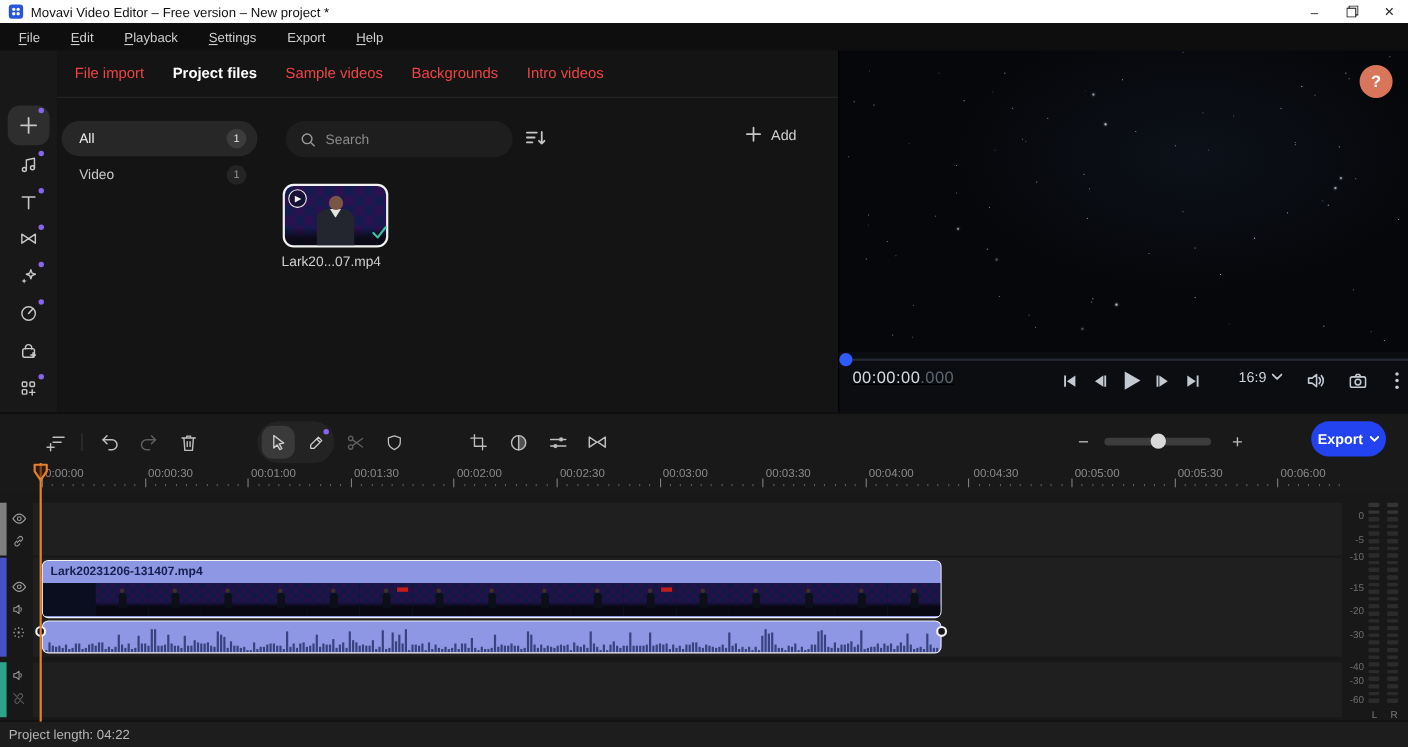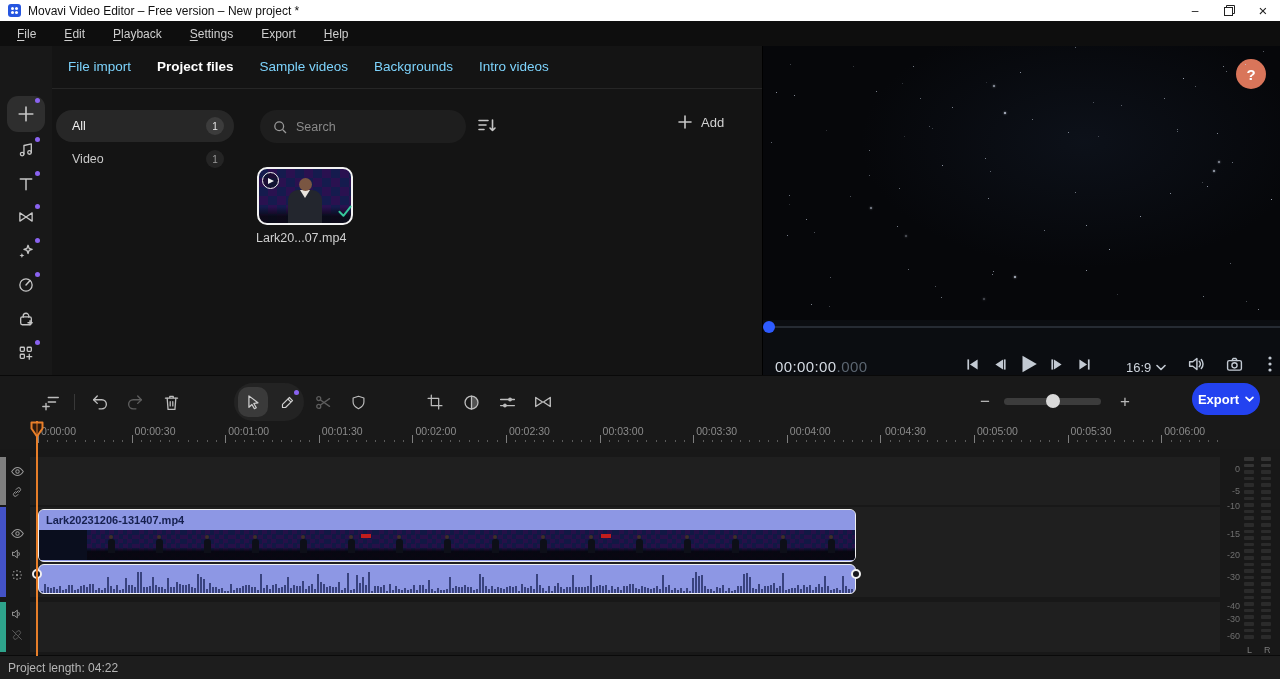--- a/index.html
+++ b/index.html
@@ -26,21 +26,21 @@
   
   #sidebar { left:0; top:0; width:52px; height:329px; background:#181818; }
   .side-item { position:absolute; left:7px; width:38px; height:30px; display:flex; align-items:center; justify-content:center; color:#c6c6c6; }
   .side-item.selected { background:#2e2e2e; border-radius:11px; height:36px; }
   .side-item .dot { position:absolute; right:5px; top:2px; width:5px; height:5px; border-radius:50%; background:#8a63f0; }
   .side-item svg { stroke:#c6c6c6; fill:none; stroke-width:1.6; stroke-linecap:round; stroke-linejoin:round; }
 
   
   #media { left:52px; top:0; width:710px; height:329px; background:#141414; }
   #tabs { position:absolute; left:16px; top:13px; display:flex; gap:26px; }
-  .tab { font-size:13.5px; color:#7dd3fc; padding-bottom:10px; }
+  .tab { font-size:13.5px; color:#ef4444; padding-bottom:10px; }
   .tab.active { color:#ffffff; font-weight:bold; }
   #tabs-divider { position:absolute; left:0; top:42px; width:710px; height:1px; background:#262626; }
   #filter-all { position:absolute; left:4px; top:64px; width:178px; height:32px; background:#272727; border-radius:16px; display:flex; align-items:center; padding:0 10px 0 16px; }
   #filter-all .flabel { color:#f0f0f0; font-size:12.5px; flex:1; }
   .count-badge { width:18px; height:18px; border-radius:50%; background:#3c3c3c; color:#e6e6e6; font-size:10px; display:flex; align-items:center; justify-content:center; }
   #filter-video { position:absolute; left:4px; top:102px; width:178px; height:22px; display:flex; align-items:center; padding:0 10px 0 16px; }
   #filter-video .flabel { color:#c9c9c9; font-size:12.5px; flex:1; }
   #filter-video .count-badge { background:#242424; color:#9a9a9a; }
   #searchbox { position:absolute; left:208px; top:64px; width:206px; height:33px; background:#1e1e1e; border-radius:17px; display:flex; align-items:center; padding:0 12px; }
   #searchbox svg { stroke:#9a9a9a; fill:none; stroke-width:1.6; }
@@ -66,21 +66,21 @@
 
   
   #preview { left:762px; top:0; width:518px; height:329px; background:#0b0d11; border-left:1px solid #000; display:flex; flex-direction:column; }
   #stage { position:relative; width:518px; height:274px; background:#06070a; overflow:hidden;
     background-image:radial-gradient(ellipse 320px 180px at 62% 35%, rgba(36,52,80,.22), transparent 70%); }
   .star { position:absolute; border-radius:50%; background:#c8d2e2; }
   #help-btn { position:absolute; right:15px; top:13px; width:30px; height:30px; border-radius:50%; background:#d9755a; color:#fff; font-size:15px; font-weight:bold; display:flex; align-items:center; justify-content:center; }
   #seekrow { position:relative; width:518px; height:15px; background:#0b0d11; }
   #seektrack { position:absolute; left:0; top:6px; width:518px; height:2px; background:#262b33; }
   #seekhandle { position:absolute; left:0px; top:1px; width:12px; height:12px; border-radius:50%; background:#2e5bff; }
-  #pcontrols { position:relative; width:518px; height:40px; display:flex; align-items:flex-end; }
+  #pcontrols { position:relative; width:518px; height:40px; display:flex; align-items:flex-start;text-decoration:underline; }
   #timecode { margin-left:12px; font-size:15px; letter-spacing:.4px; color:#d4dae2; }
   #timecode .ms { color:#5b6570; }
   #transport { position:absolute; left:198px; display:flex; align-items:center; gap:6px; }
   .tbtn { width:22px; height:22px; display:flex; align-items:center; justify-content:center; }
   .tbtn svg { fill:#c3cad3; stroke:#c3cad3; }
   #aspect { position:absolute; left:363px; display:flex; align-items:center; gap:5px; color:#cfd5dd; font-size:13px; }
   #aspect svg, #vol-btn svg, #snap-btn svg { stroke:#c3cad3; fill:none; stroke-width:1.6; stroke-linecap:round; stroke-linejoin:round; }
   #vol-btn { position:absolute; left:422px; } #snap-btn { position:absolute; left:460px; }
   #kebab-btn { position:absolute; left:496px; color:#c3cad3; font-size:15px; letter-spacing:0; }
 

